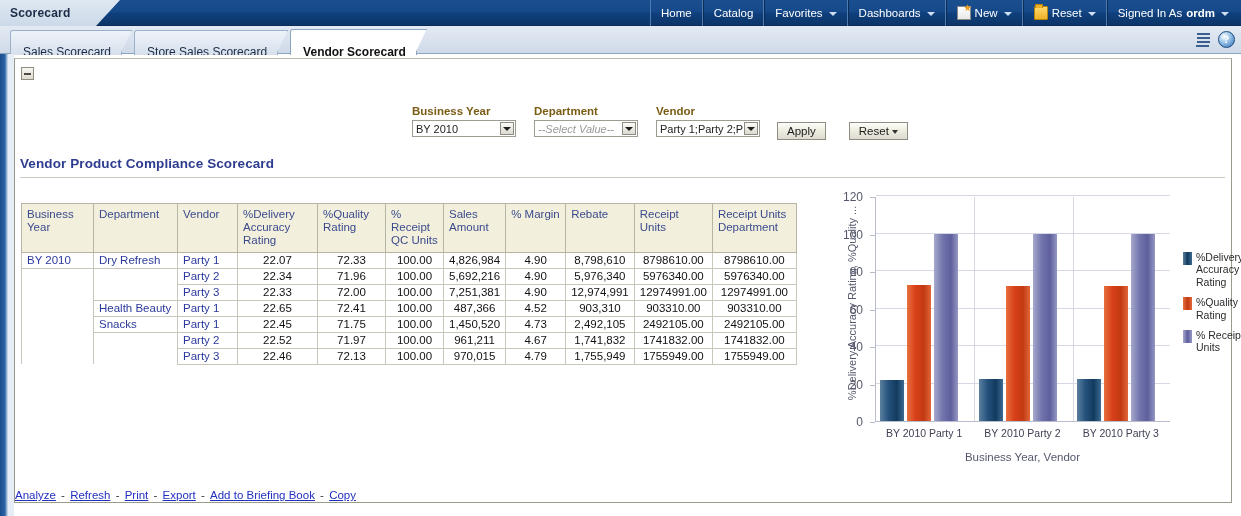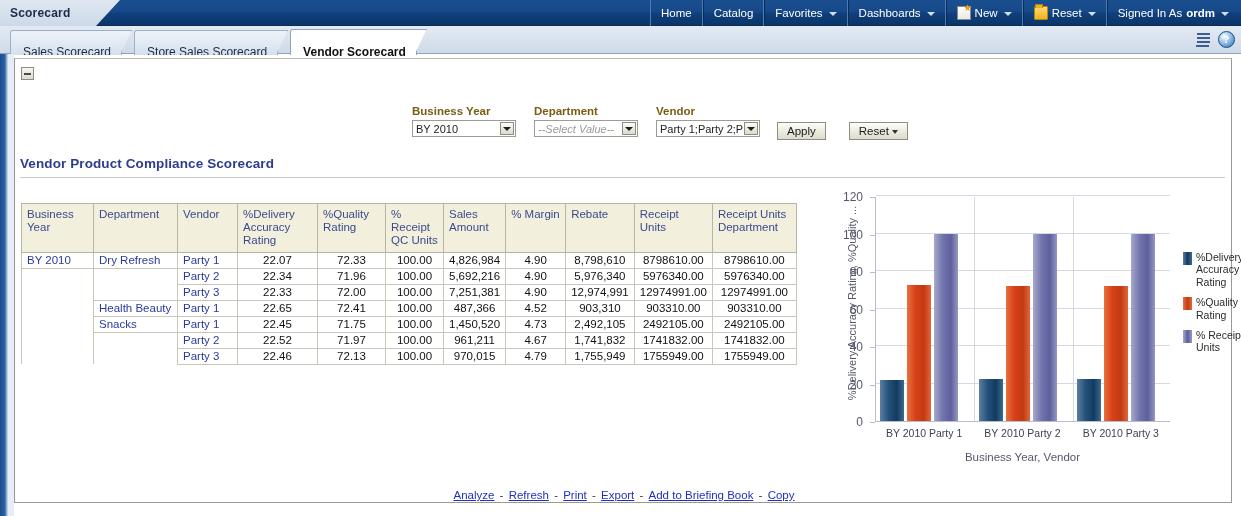--- a/index.html
+++ b/index.html
@@ -260,21 +260,21 @@
   .legend-swatch { width: 9px; height: 13px; margin-right: 4px; flex: 0 0 auto; margin-top: 1px; }
   .legend-swatch.s1 { background: linear-gradient(to right,#5b7f9e,#123a5e,#3d6b92); }
   .legend-swatch.s2 { background: linear-gradient(to right,#e8703c,#c23a12,#e2663a); }
   .legend-swatch.s3 { background: linear-gradient(to right,#a7a9cd,#5e5f9c,#9597c4); }
   #legend-divider {
     position: absolute; left: 360px; top: 40px; width: 1px; height: 150px; background: #ffffff;
   }
 
   
   #footer-links {
-    position: absolute; left: 0; top: 430px; width: 1218px; text-align: center;
+    position: absolute; left: 0; top: 430px; width: 1218px; text-align: left;
     font-size: 11.5px; color: #333;
   }
   #footer-links a { color: #2230c0; text-decoration: underline; }
   #footer-links .sep { color: #333; padding: 0 2px; }
 </style>
 </head>
 <body>
 
 <div id="topbar">
   <div id="app-title-tab">

